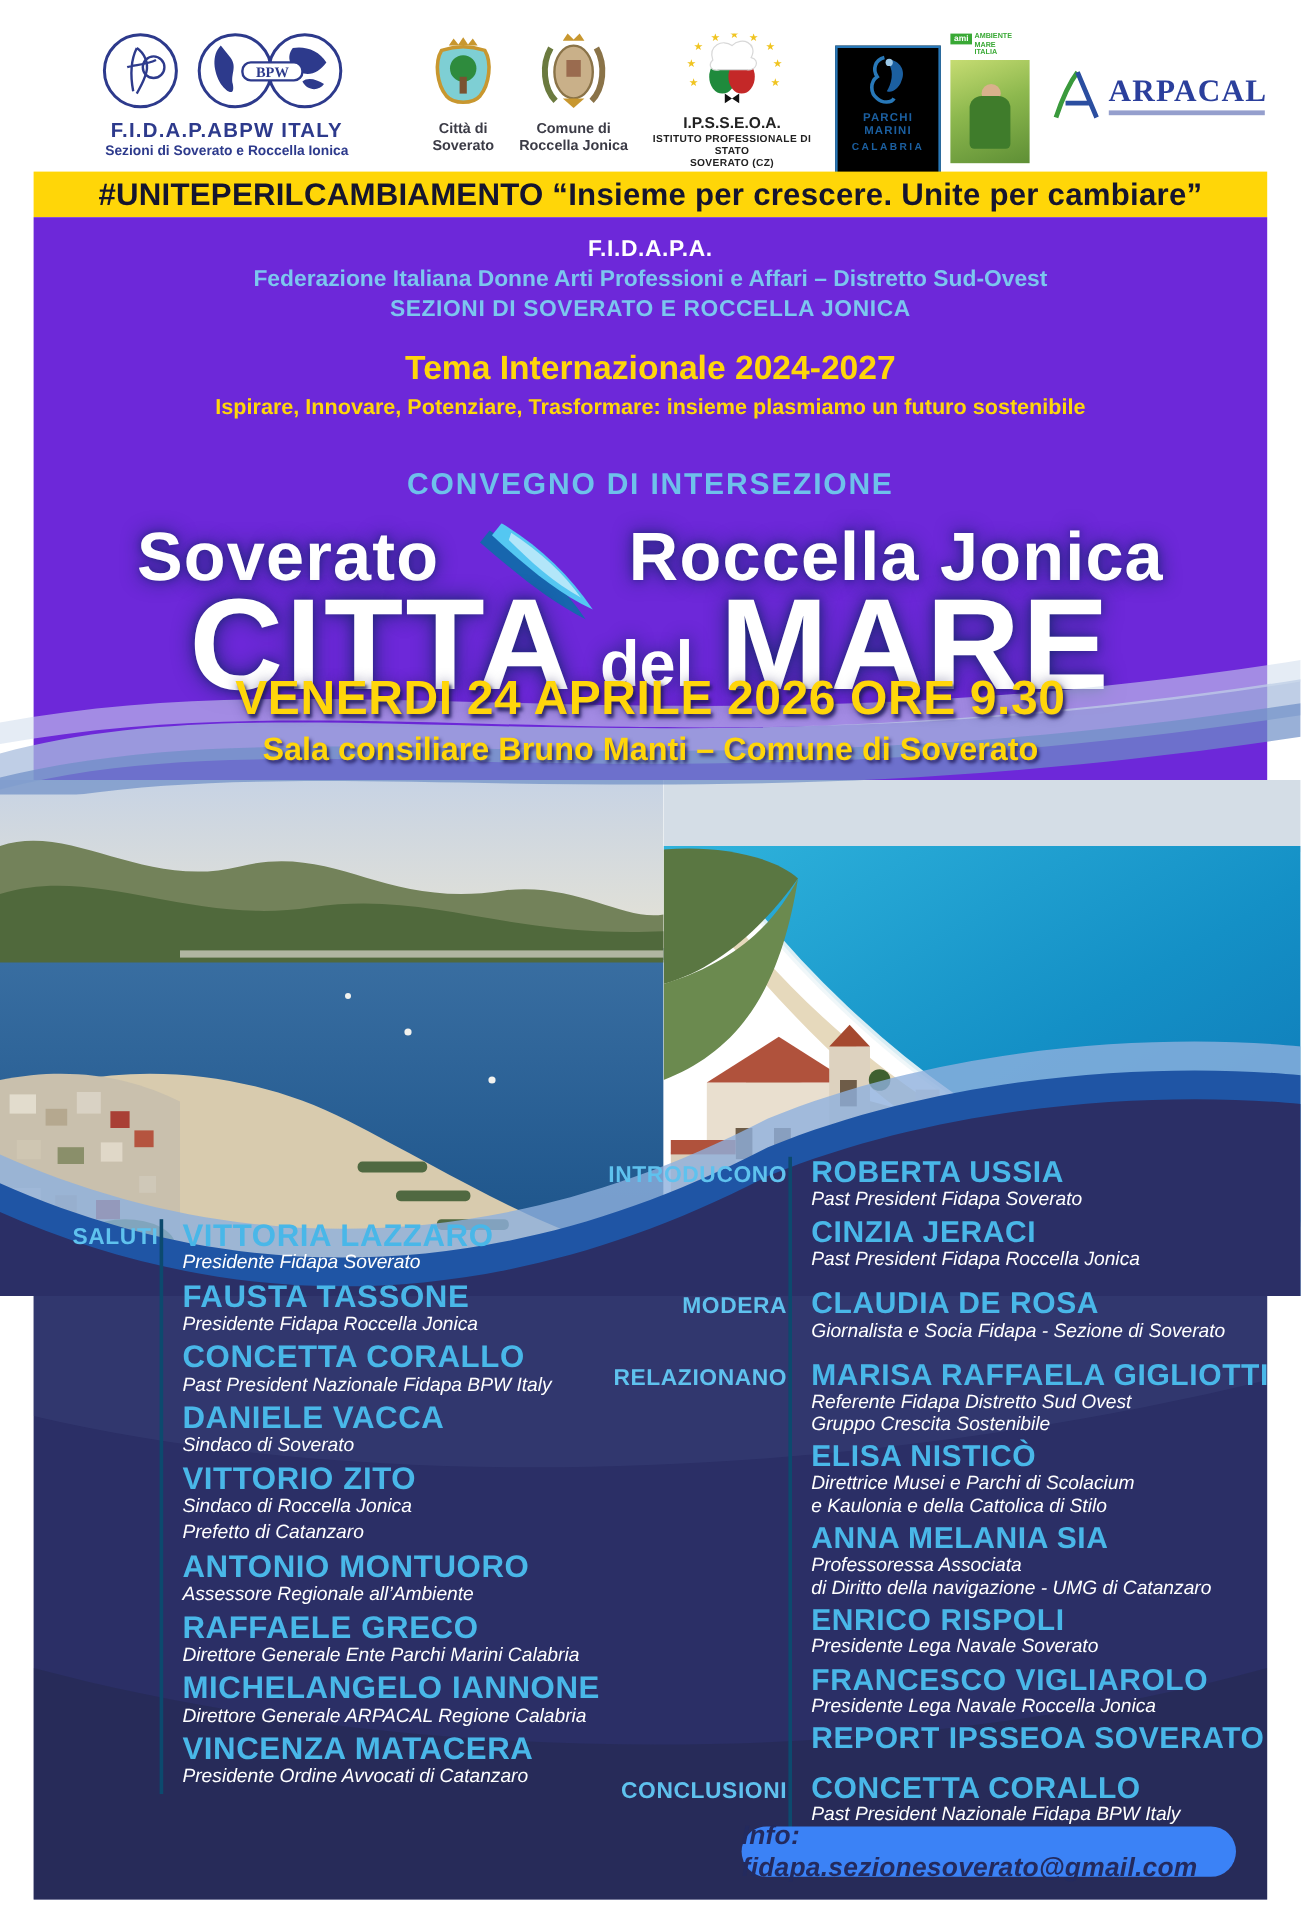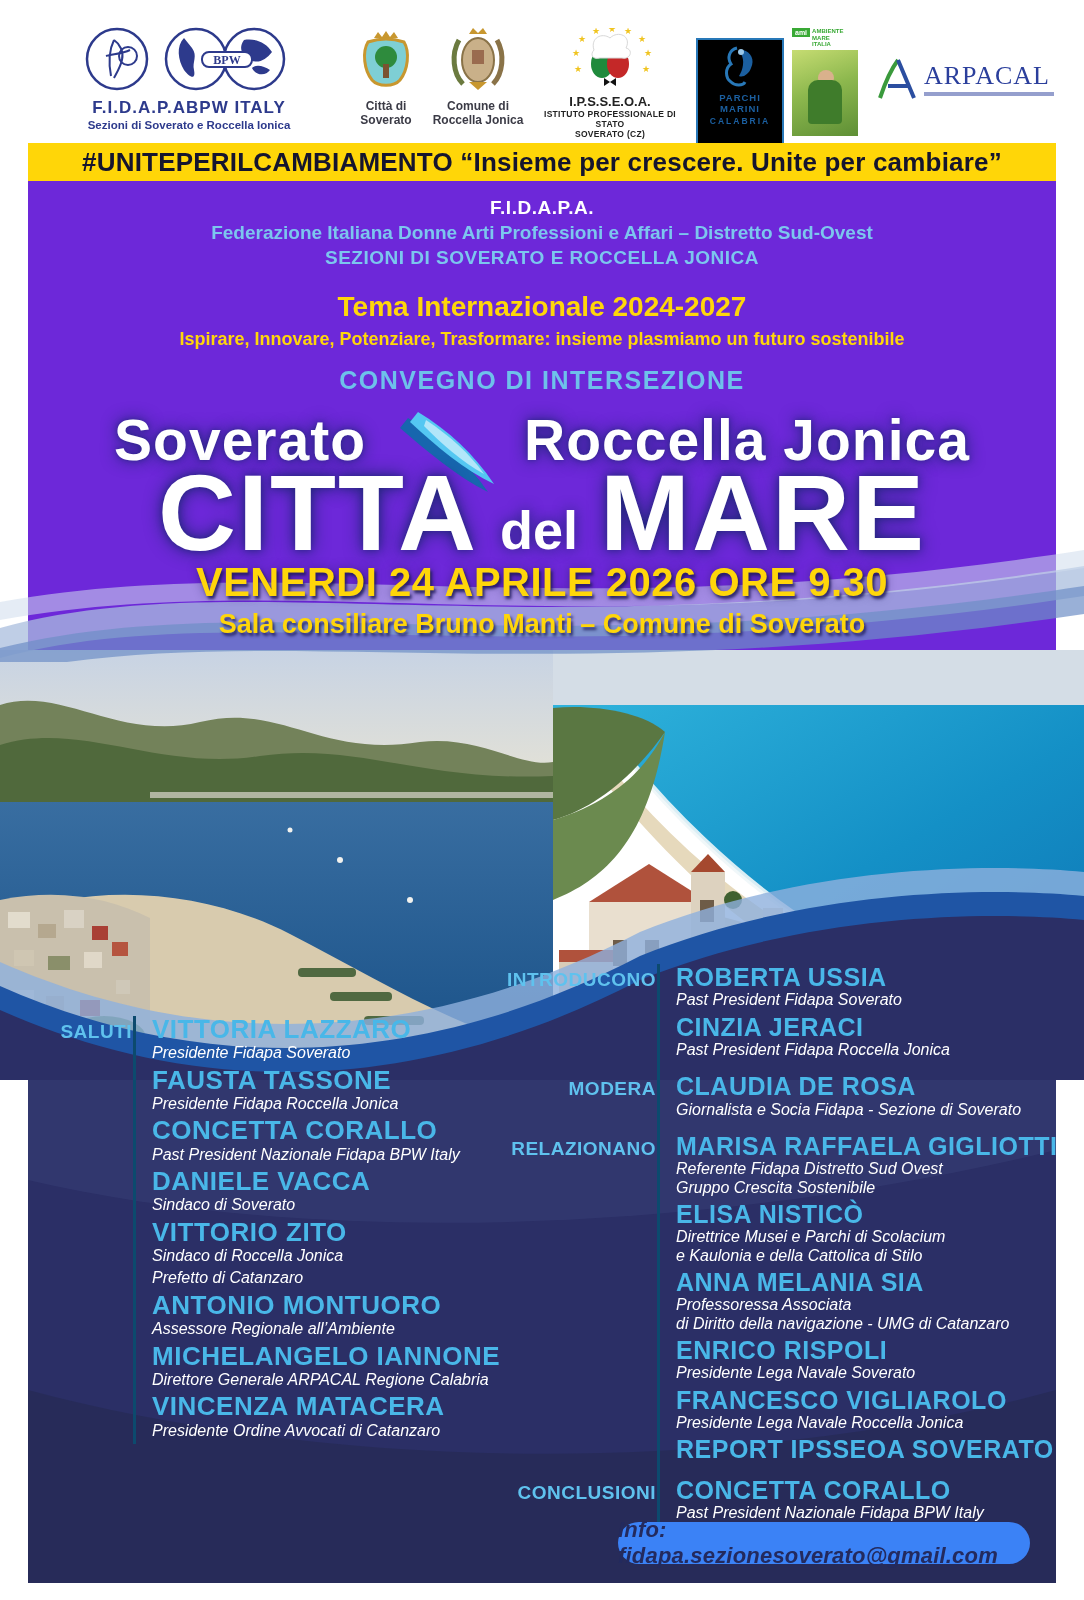--- a/index.html
+++ b/index.html
@@ -19,37 +19,37 @@
   .parchi1{font-size:9.5px;font-weight:bold;color:#1b5fa0;letter-spacing:1px;}
   .parchi2{font-size:8.5px;font-weight:bold;color:#1b5fa0;letter-spacing:2px;margin-top:2px;}
   .amicard{width:66px;}
   .amihead{display:flex;align-items:flex-start;gap:2px;}
   .amibadge{background:#39a935;color:#fff;font-size:7px;font-weight:bold;padding:1px 3px;}
   .amitxt{font-size:6px;font-weight:bold;color:#39a935;text-align:left;line-height:1.1;white-space:pre-line;}
   .amiphoto{width:66px;height:86px;margin-top:2px;background:linear-gradient(160deg,#c6dc72 0%,#8db84e 45%,#5e8f35 100%);position:relative;}
   .amichild{position:absolute;left:16px;top:30px;width:34px;height:44px;background:#3f7c2b;border-radius:10px 10px 4px 4px;}
   .amihead2{position:absolute;left:26px;top:20px;width:16px;height:16px;border-radius:50%;background:#d9b18c;}
   .arp{display:flex;align-items:center;gap:8px;}
-  .arpname{font-family:"Liberation Serif",serif;font-size:26px;font-weight:normal;color:#2b3f9c;letter-spacing:1px;line-height:1;}
+  .arpname{font-family:"Liberation Serif",serif;font-size:26px;font-weight:bold;color:#2b3f9c;letter-spacing:1px;line-height:1;}
   .arpbar{height:4px;background:#2b3f9c;opacity:.5;margin-top:3px;}
 
   
   .banner{position:absolute;top:143px;left:28px;width:1028px;height:38px;background:#ffd608;
           display:flex;align-items:center;justify-content:center;
           font-size:26px;font-weight:bold;color:#15152e;letter-spacing:.2px;}
 
   
   .bluepanel{position:absolute;top:181px;left:28px;width:1028px;height:469px;background:#6d28d9;z-index:1;}
   .bp-inner{position:relative;text-align:center;padding-top:16px;z-index:3;}
   .org{font-size:19px;font-weight:bold;color:#ffffff;letter-spacing:.5px;}
   .orgfull{font-size:19px;font-weight:bold;color:#7cc6ee;margin-top:3px;}
   .orgsec{font-size:19px;font-weight:bold;color:#7cc6ee;margin-top:3px;letter-spacing:.5px;}
   .themetitle{font-size:28px;font-weight:bold;color:#ffd60a;margin-top:22px;}
   .themetext{font-size:18px;font-weight:bold;color:#ffd60a;margin-top:6px;}
-  .eventtype{font-size:25px;font-weight:bold;color:#6ec1ea;margin-top:16px;letter-spacing:1.5px;}
+  .eventtype{font-size:25px;font-weight:bold;color:#6ec1ea;margin-top:40px;letter-spacing:1.5px;}
   .titleline1{display:flex;align-items:center;justify-content:center;gap:14px;margin-top:12px;}
   .cityname{font-size:57px;font-weight:bold;color:#fff;letter-spacing:1px;
             text-shadow:0 0 16px rgba(23,38,110,.95),0 0 5px rgba(23,38,110,.6);}
   .waveicon{margin:0 6px -30px 6px;}
   .titleline2{display:flex;align-items:flex-end;justify-content:center;gap:22px;margin-top:-14px;}
   .bigword{font-size:108px;font-weight:bold;color:#fff;letter-spacing:2px;line-height:1;
            text-shadow:0 0 18px rgba(23,38,110,.95),0 0 6px rgba(23,38,110,.6);}
   .delword{font-size:54px;font-weight:bold;color:#fff;line-height:1;margin-bottom:10px;
            text-shadow:0 0 14px rgba(23,38,110,.9);}
 
@@ -380,20 +380,24 @@
         <div class="role">Sindaco di Roccella Jonica</div>
       </div>
       <div class="entry">
         <div class="role">Prefetto di Catanzaro</div>
       </div>
       <div class="entry">
         <div class="name">ANTONIO MONTUORO</div>
         <div class="role">Assessore Regionale all’Ambiente</div>
       </div>
       <div class="entry">
+        <div class="name">RAFFAELE GRECO</div>
+        <div class="role">Direttore Generale Ente Parchi Marini Calabria</div>
+      </div>
+      <div class="entry">
         <div class="name">MICHELANGELO IANNONE</div>
         <div class="role">Direttore Generale ARPACAL Regione Calabria</div>
       </div>
       <div class="entry">
         <div class="name">VINCENZA MATACERA</div>
         <div class="role">Presidente Ordine Avvocati di Catanzaro</div>
       </div>
     </div>
 
     <div class="pcol col-right">

